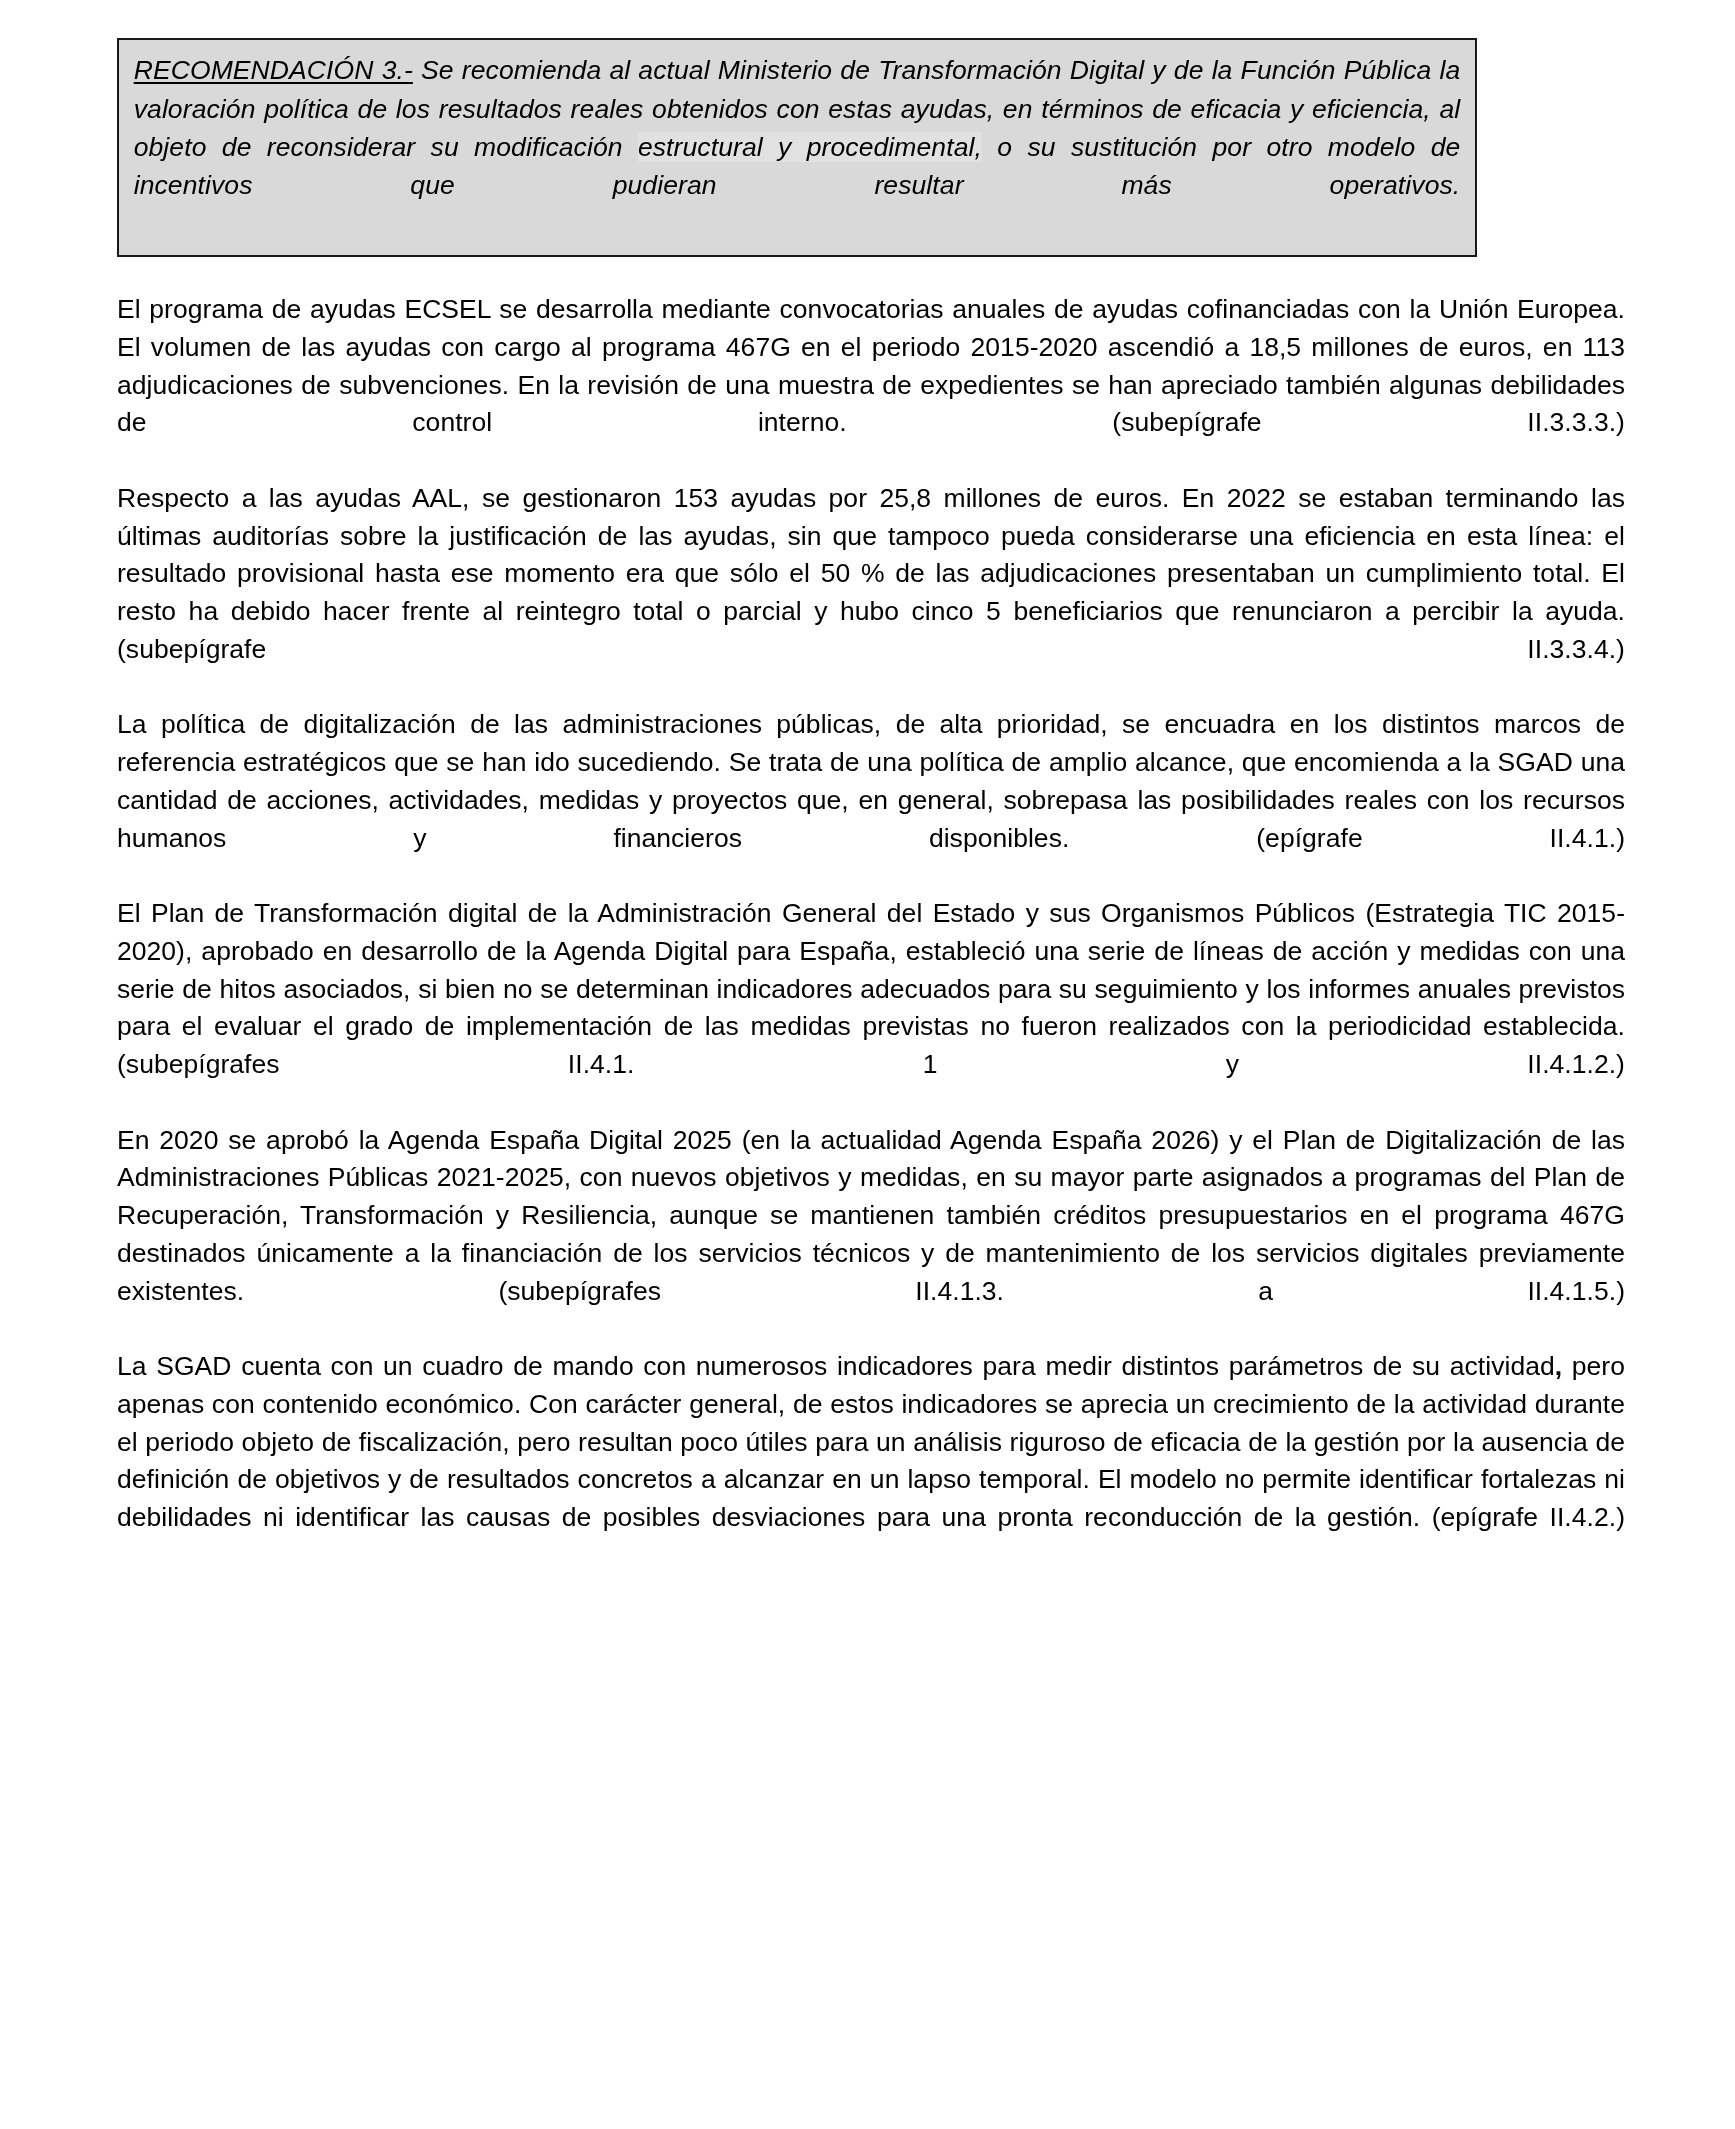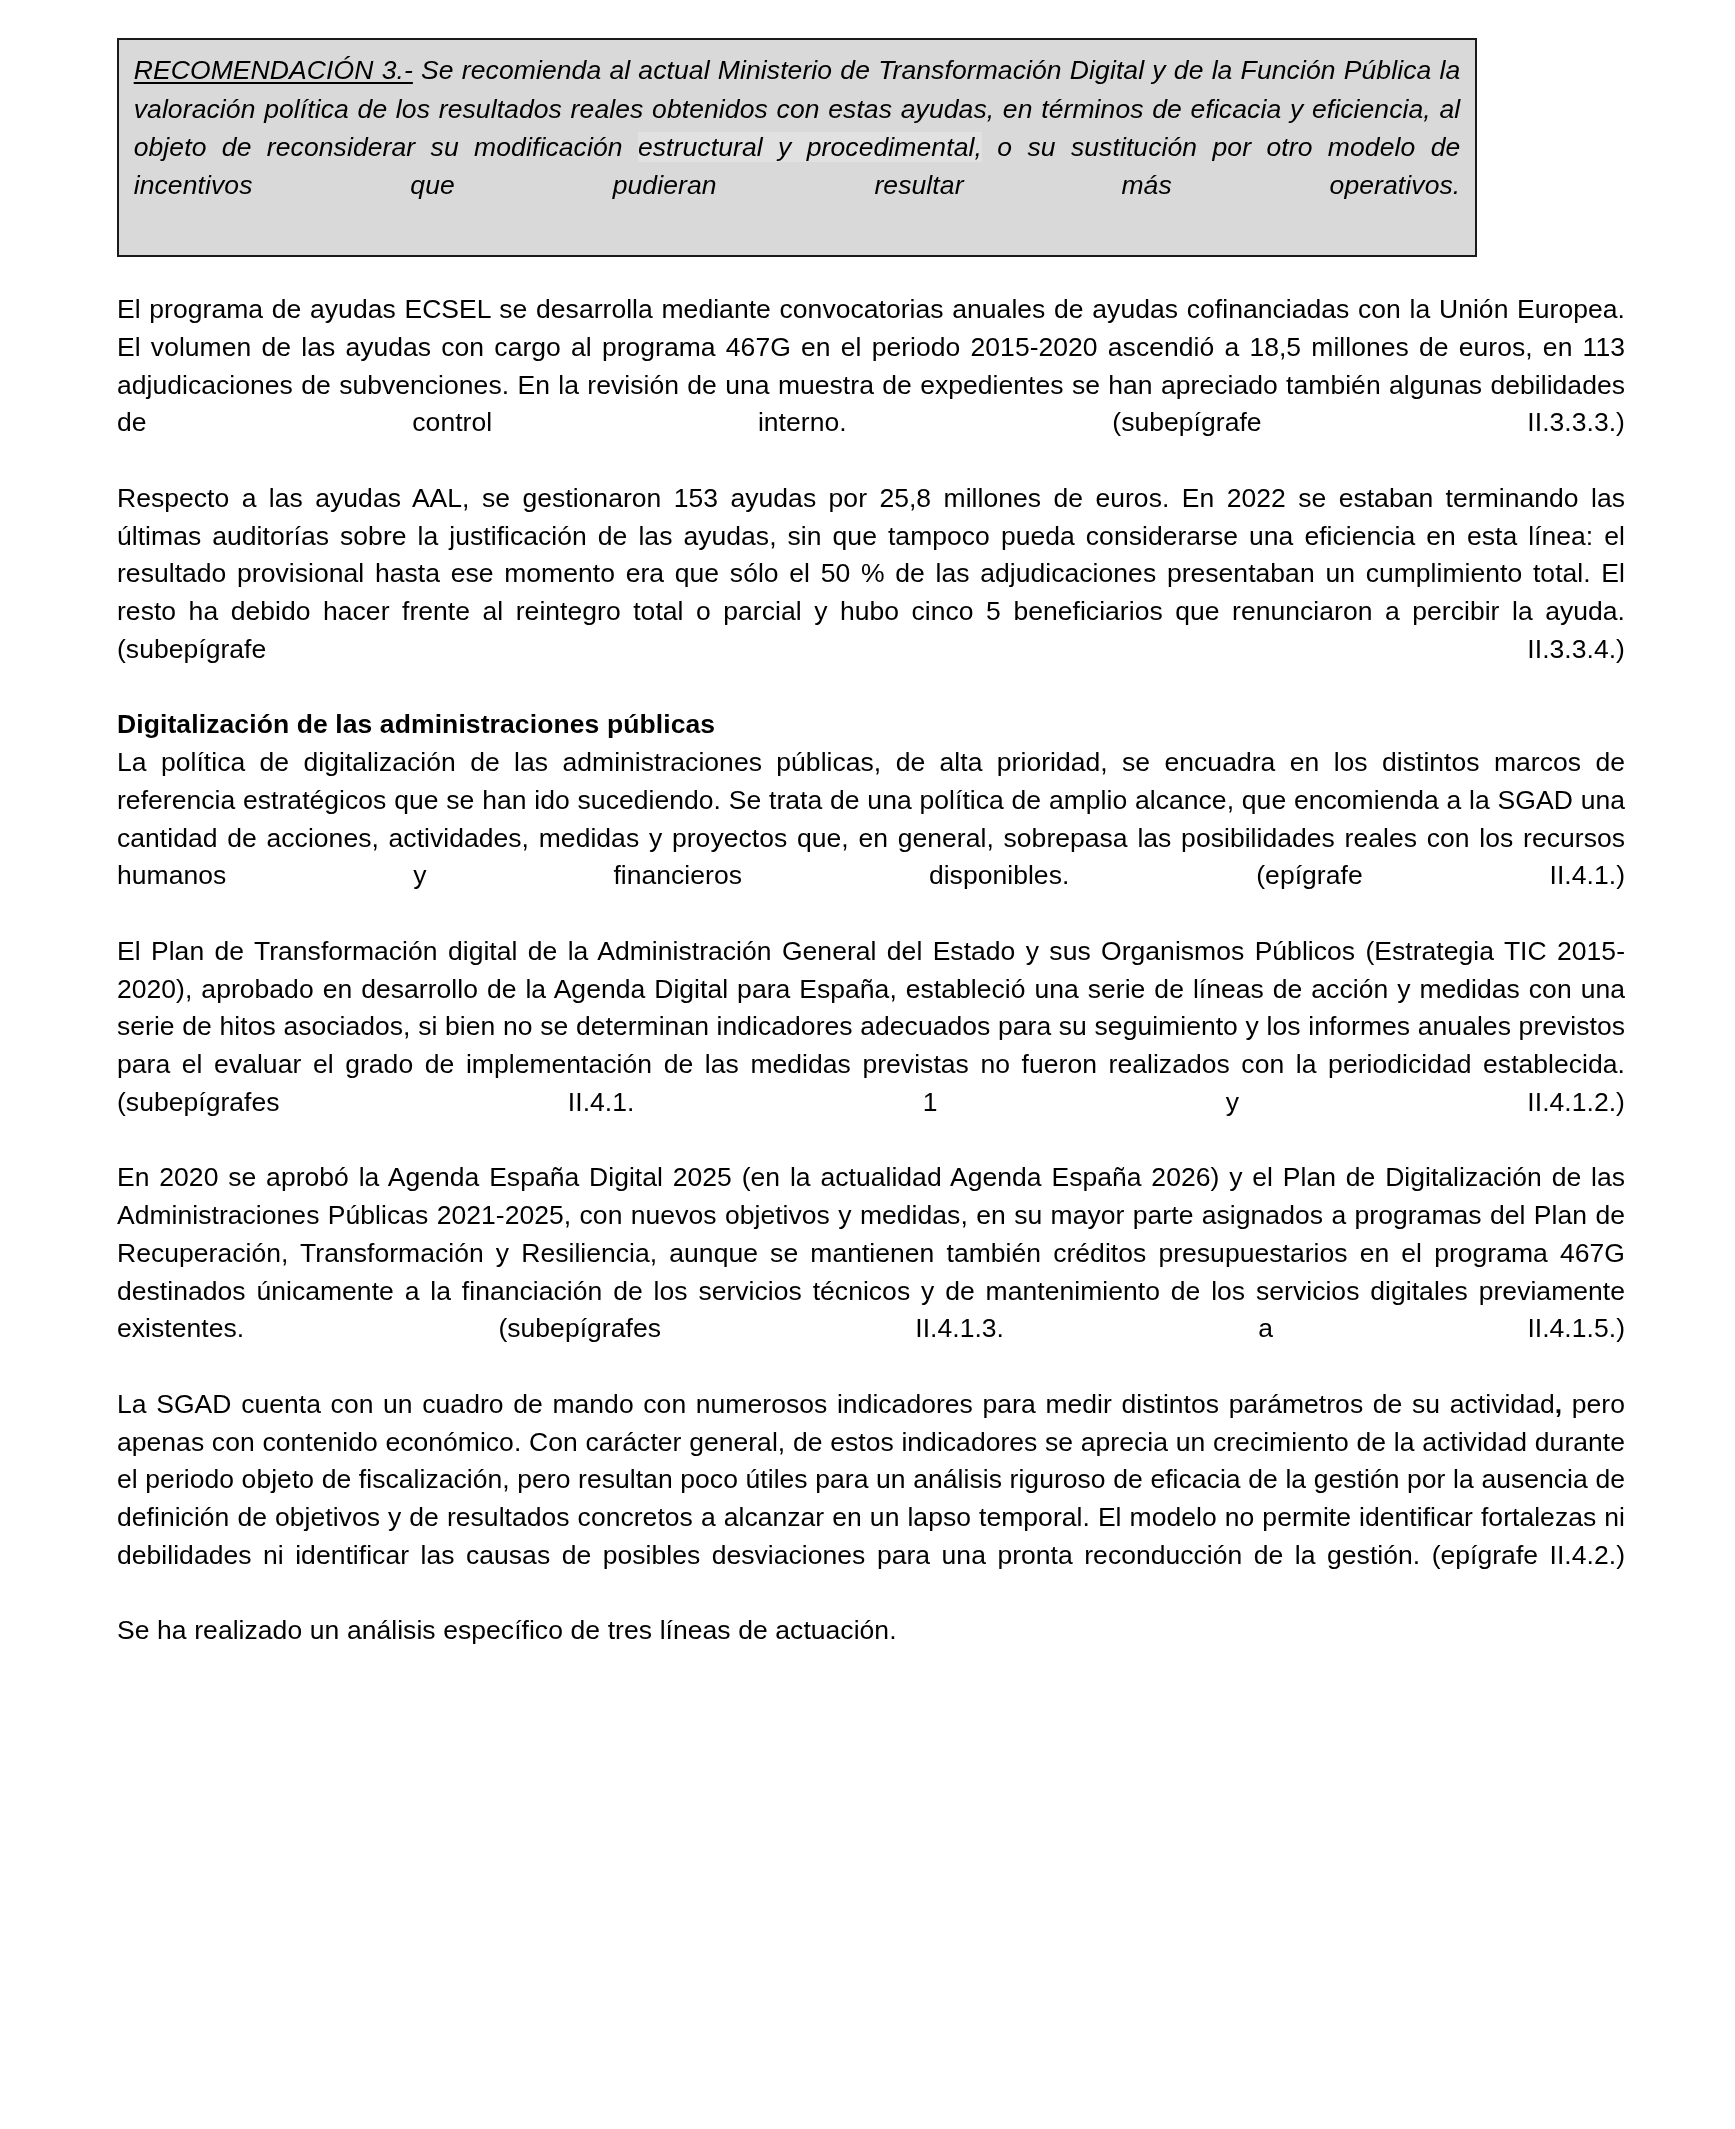--- a/index.html
+++ b/index.html
@@ -108,27 +108,25 @@
   <div class="content">
 
     <div class="rec-box">
       <p class="rec-text"><span class="rec-lead">RECOMENDACIÓN 3.-</span><span> Se recomienda al actual Ministerio de Transformación Digital y de la Función Pública la valoración política de los resultados reales obtenidos con estas ayudas, en términos de eficacia y eficiencia, al objeto de reconsiderar su modificación </span><span class="hl">estructural y procedimental,</span><span> o su sustitución por otro modelo de incentivos que pudieran resultar más operativos.</span></p>
     </div>
 
     <p class="body first">El programa de ayudas ECSEL se desarrolla mediante convocatorias anuales de ayudas cofinanciadas con la Unión Europea. El volumen de las ayudas con cargo al programa 467G en el periodo 2015-2020 ascendió a 18,5 millones de euros, en 113 adjudicaciones de subvenciones. En la revisión de una muestra de expedientes se han apreciado también algunas debilidades de control interno. (subepígrafe II.3.3.3.)</p>
 
     <p class="body">Respecto a las ayudas AAL, se gestionaron 153 ayudas por 25,8 millones de euros. En 2022 se estaban terminando las últimas auditorías sobre la justificación de las ayudas, sin que tampoco pueda considerarse una eficiencia en esta línea: el resultado provisional hasta ese momento era que sólo el 50 % de las adjudicaciones presentaban un cumplimiento total. El resto ha debido hacer frente al reintegro total o parcial y hubo cinco 5 beneficiarios que renunciaron a percibir la ayuda. (subepígrafe II.3.3.4.)</p>
 
-    <h2 class="section">Digitalización de las administraciones públicas</h2>
 
     <p class="body">La política de digitalización de las administraciones públicas, de alta prioridad, se encuadra en los distintos marcos de referencia estratégicos que se han ido sucediendo. Se trata de una política de amplio alcance, que encomienda a la SGAD una cantidad de acciones, actividades, medidas y proyectos que, en general, sobrepasa las posibilidades reales con los recursos humanos y financieros disponibles. (epígrafe II.4.1.)</p>
 
     <p class="body">El Plan de Transformación digital de la Administración General del Estado y sus Organismos Públicos (Estrategia TIC 2015-2020), aprobado en desarrollo de la Agenda Digital para España, estableció una serie de líneas de acción y medidas con una serie de hitos asociados, si bien no se determinan indicadores adecuados para su seguimiento y los informes anuales previstos para el evaluar el grado de implementación de las medidas previstas no fueron realizados con la periodicidad establecida. (subepígrafes II.4.1. 1 y II.4.1.2.)</p>
 
     <p class="body">En 2020 se aprobó la Agenda España Digital 2025 (en la actualidad Agenda España 2026) y el Plan de Digitalización de las Administraciones Públicas 2021-2025, con nuevos objetivos y medidas, en su mayor parte asignados a programas del Plan de Recuperación, Transformación y Resiliencia, aunque se mantienen también créditos presupuestarios en el programa 467G destinados únicamente a la financiación de los servicios técnicos y de mantenimiento de los servicios digitales previamente existentes. (subepígrafes II.4.1.3. a II.4.1.5.)</p>
 
     <p class="body"><span>La SGAD cuenta con un cuadro de mando con numerosos indicadores para medir distintos parámetros de su actividad</span><span class="b">,</span><span> pero apenas con contenido económico. Con carácter general, de estos indicadores se aprecia un crecimiento de la actividad durante el periodo objeto de fiscalización, pero resultan poco útiles para un análisis riguroso de eficacia de la gestión por la ausencia de definición de objetivos y de resultados concretos a alcanzar en un lapso temporal. El modelo no permite identificar fortalezas ni debilidades ni identificar las causas de posibles desviaciones para una pronta reconducción de la gestión. (epígrafe II.4.2.)</span></p>
 
-    <p class="body noj">Se ha realizado un análisis específico de tres líneas de actuación.</p>
 
   </div>
 </div>
 
 
 </body></html>

